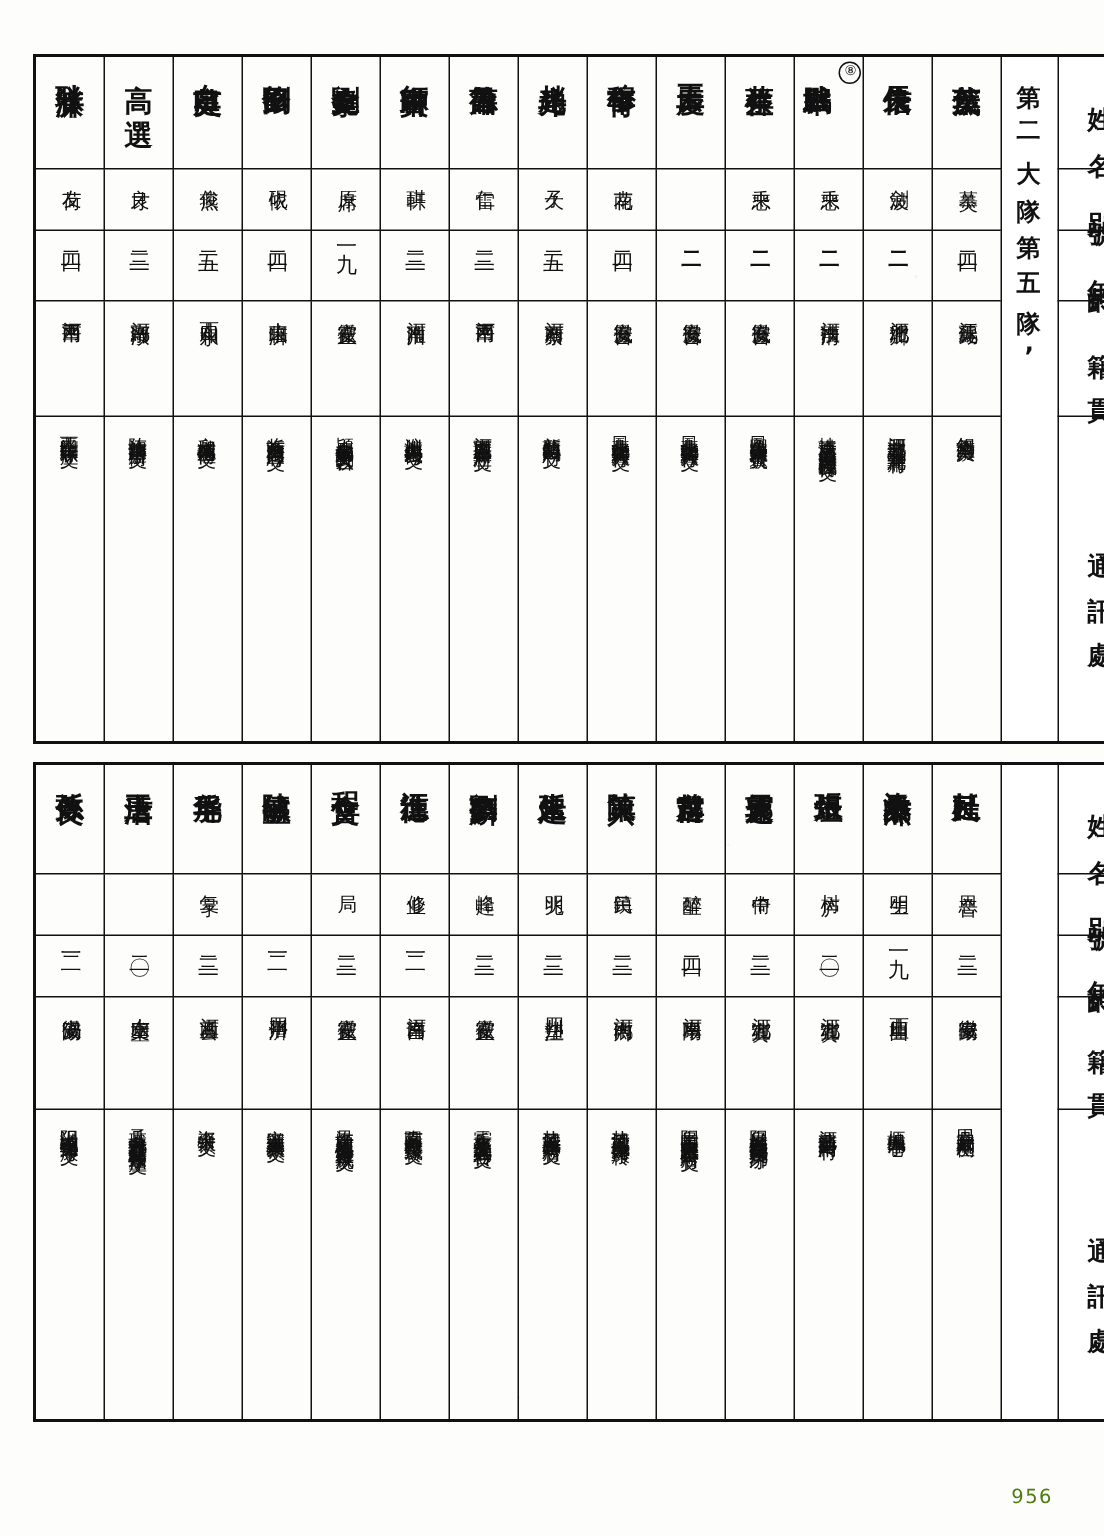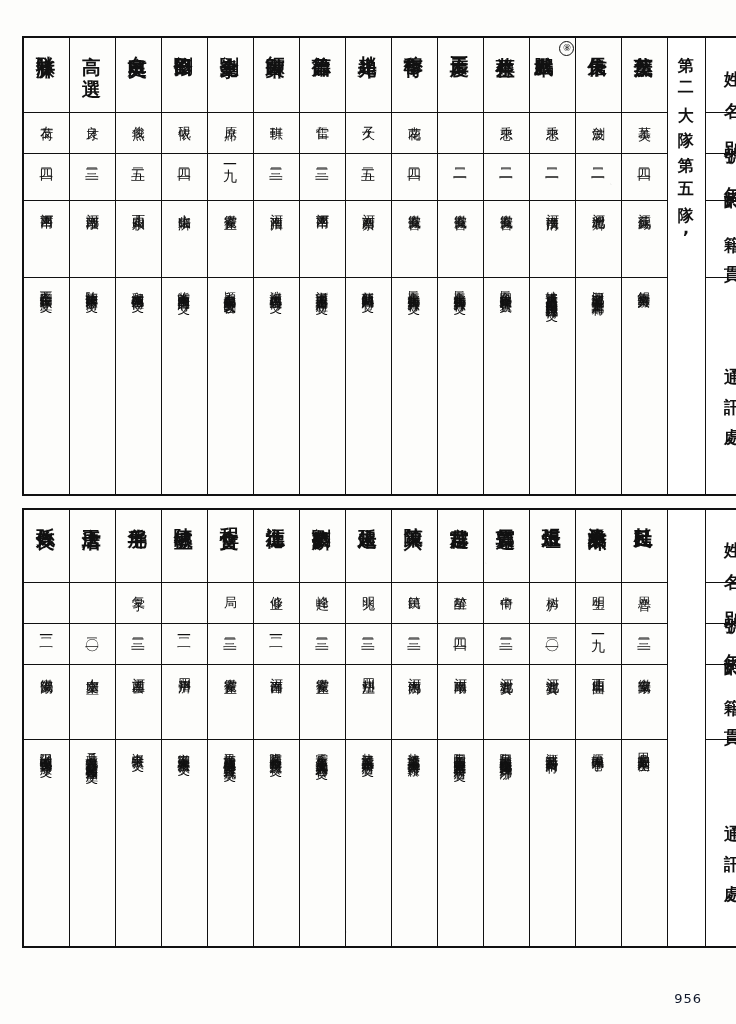--- a/index.html
+++ b/index.html
@@ -112,21 +112,21 @@
     padding-top: 6px;
     height: 100%;
     box-sizing: border-box;
   }
 
   .pagenum {
     position: absolute;
     right: 34px;
     bottom: 18px;
     font-size: 13px;
-    color: #0f172a;
+    color: #4d7c0f;
     letter-spacing: 1px;
   }
 
   .circ {
     display: inline-block;
     border: 1px solid #111;
     border-radius: 50%;
     font-size: 9px;
     width: 13px;
     height: 13px;

